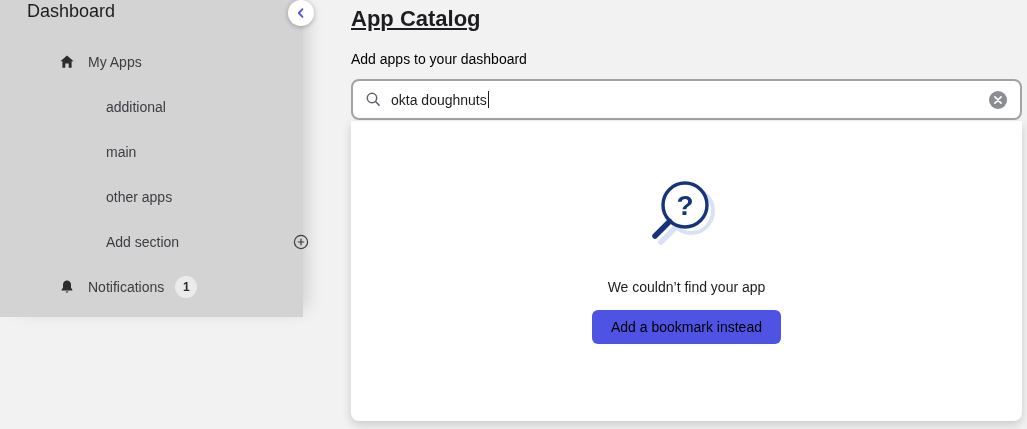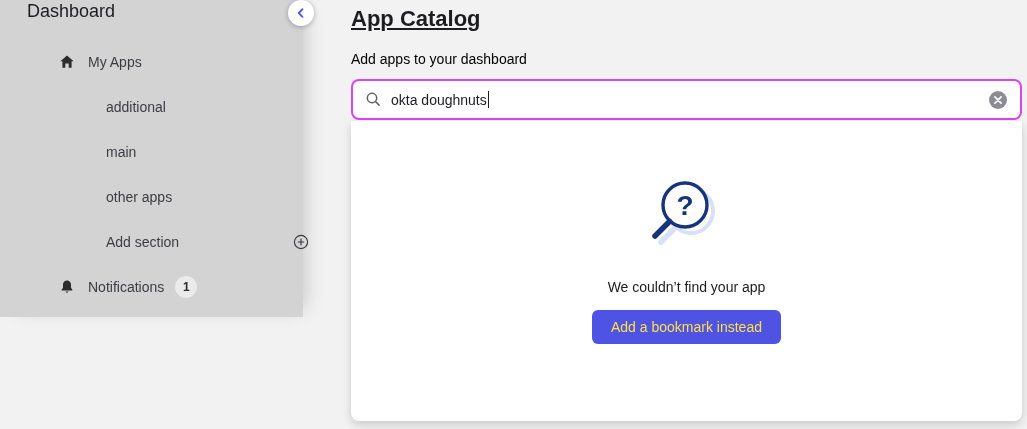--- a/index.html
+++ b/index.html
@@ -48,21 +48,21 @@
     cursor: pointer; z-index: 5;
   }
 
   
   .main { position: absolute; left: 303px; top: 0; right: 0; height: 429px; z-index: 1; }
   .page-title { position: absolute; left: 48px; top: 6px; font-size: 22px; font-weight: 700; color: #1d1d21; text-decoration: underline; }
   .page-subtitle { position: absolute; left: 48px; top: 39px; font-size: 14px; color: #000000; margin-top: 12px; }
 
   .search-box {
     position: absolute; left: 48px; top: 79px; width: 671px; height: 41px;
-    background: #ffffff; border: 2px solid #d946ef; border-radius: 8px;
+    background: #ffffff; border: 2px solid #a3a3a3; border-radius: 8px;
     display: flex; align-items: center; padding: 0 12px;
     cursor: text;
   }
   .search-box .mag { width: 17px; height: 17px; margin-right: 9px; flex: 0 0 17px; }
   .search-text { font-size: 14px; color: #1d1d21; white-space: pre; }
   .caret { width: 1px; height: 17px; background: #1d1d21; margin-left: 1px; }
   .clear-btn {
     margin-left: auto; width: 20px; height: 20px; border: none; padding: 0;
     background: transparent; cursor: pointer; display: flex; align-items: center; justify-content: center;
   }
@@ -70,21 +70,21 @@
   .dropdown {
     position: absolute; left: 48px; top: 121px; width: 671px; height: 300px;
     background: #ffffff; border-radius: 0 0 8px 8px;
     box-shadow: 0 4px 10px rgba(0,0,0,0.16);
     display: flex; flex-direction: column; align-items: center;
   }
   .illustration { margin-top: 56px; }
   .empty-msg { margin-top: 18px; font-size: 14px; color: #1d1d21; }
   .bookmark-btn {
     margin-top: 15px; padding: 9px 19px; font-size: 14px;
-    background: #4e53e4; color: #fde047; border: none; border-radius: 6px;
+    background: #4e53e4; color: #000000; border: none; border-radius: 6px;
     font-family: "Liberation Sans", sans-serif; cursor: pointer;
   }
 </style>
 </head>
 <body>
 
 <div class="sidebar">
   <div class="sidebar-title">Dashboard</div>
 
   <div class="nav">

